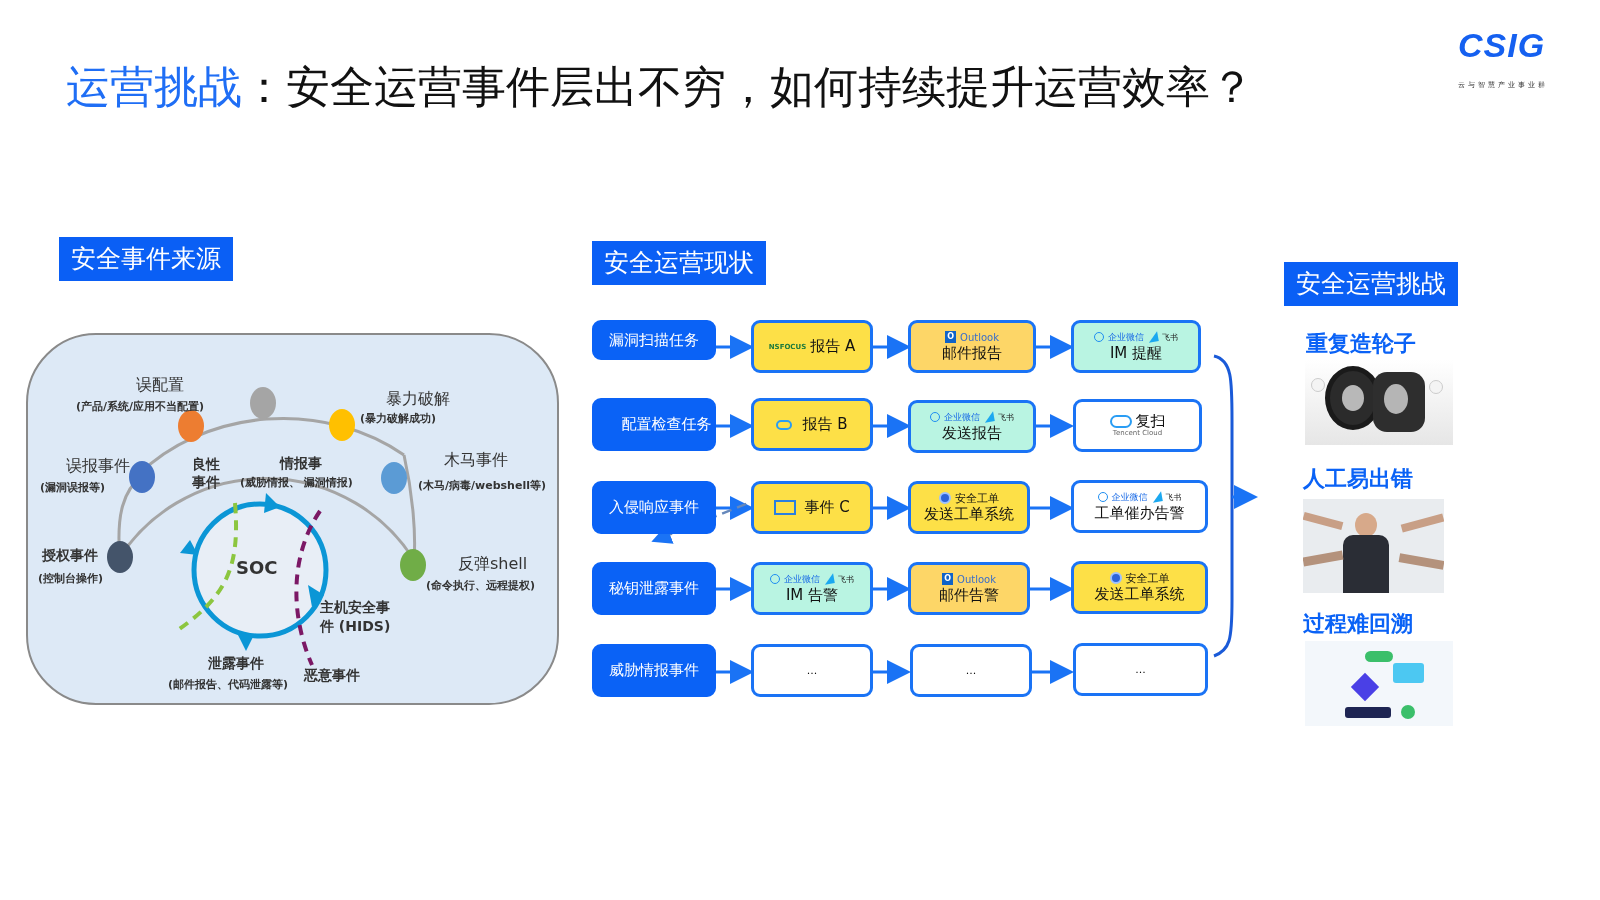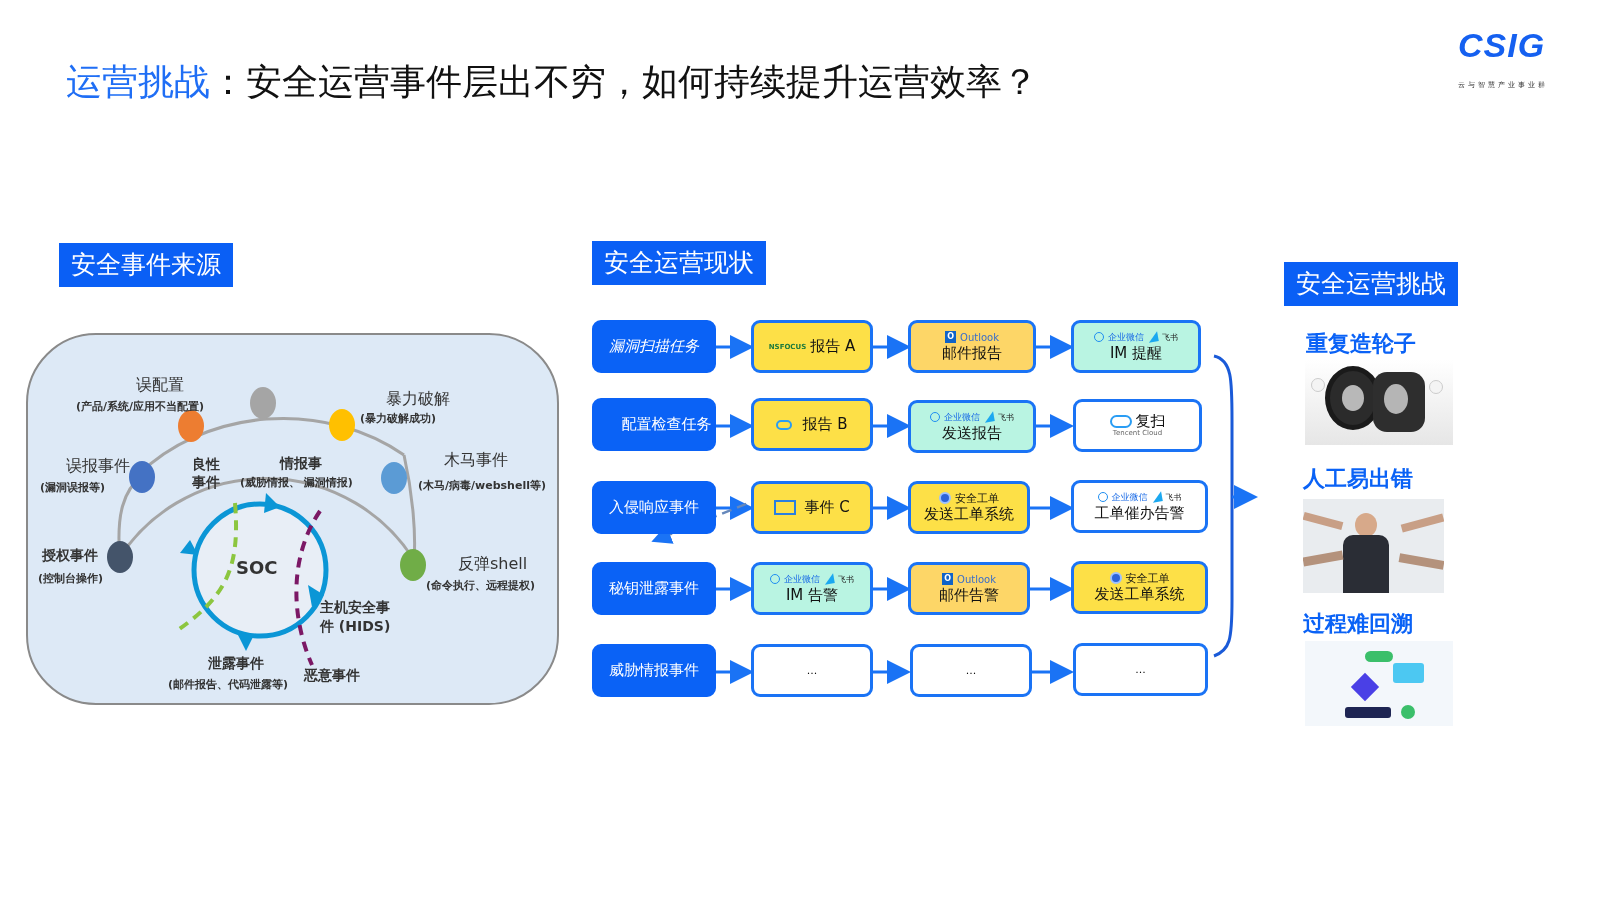--- a/index.html
+++ b/index.html
@@ -1,19 +1,19 @@
 <!DOCTYPE html>
 <html><head>
 <meta charset="utf-8">
 <style>
   * { box-sizing: border-box; margin: 0; padding: 0; }
   html, body { width: 1600px; height: 900px; background: #ffffff; overflow: hidden; }
   body { position: relative; font-family: "DejaVu Sans", "Liberation Sans", sans-serif; color: #222; }
 
-  .title { position: absolute; left: 66px; top: 58px; font-size: 36px; font-weight: normal; white-space: nowrap; letter-spacing: 0px; }
+  .title { position: absolute; left: 66px; top: 58px; font-size: 44px; font-weight: normal; white-space: nowrap; letter-spacing: 0px; }
   .title .accent { color: #1f6ef5; }
   .title .rest { color: #111; }
 
   .logo { position: absolute; left: 1458px; top: 28px; width: 110px; height: 45px; }
   .logo .mark { font-family: "Liberation Sans", sans-serif; font-weight: bold; font-size: 34px; color: #1560f0; letter-spacing: 1px; line-height: 34px; font-style: italic; }
   .logo .sub { font-size: 7px; color: #333; letter-spacing: 3px; margin-top: 18px; white-space: nowrap; }
 
   .section-tag { position: absolute; background: #0a5ff5; color: #fff; font-size: 25px; padding: 0 12px; height: 44px; line-height: 44px; white-space: nowrap; }
 
   
@@ -50,21 +50,21 @@
 <body>
 
 <div class="title">
   <span class="accent">运营挑战</span><span class="rest">：安全运营事件层出不穷，如何持续提升运营效率？</span>
 </div>
 <div class="logo">
   <div class="mark">CSIG</div>
   <div class="sub">云与智慧产业事业群</div>
 </div>
 
-<div class="section-tag" style="left:59px; top:243px;">安全事件来源</div>
+<div class="section-tag" style="left:59px; top:237px;">安全事件来源</div>
 <div class="section-tag" style="left:592px; top:241px;">安全运营现状</div>
 <div class="section-tag" style="left:1284px; top:262px;">安全运营挑战</div>
 
 <div class="source-panel">
   <svg class="src-svg" width="533" height="372">
     <path d="M 90 225 A 175 175 0 0 1 386 225" fill="none" stroke="#a5a5a5" stroke-width="3"></path>
     <path d="M 110 140 A 195 170 0 0 1 376 120" fill="none" stroke="#a5a5a5" stroke-width="3"></path>
     <path d="M 92 225 C 88 180 95 155 115 140" fill="none" stroke="#a5a5a5" stroke-width="3"></path>
     <path d="M 376 120 C 385 160 388 200 386 225" fill="none" stroke="#a5a5a5" stroke-width="3"></path>
     <circle cx="232" cy="235" r="66" fill="#e8eef6" stroke="#0b96d6" stroke-width="5"></circle>
@@ -129,21 +129,21 @@
       <line x1="1030" y1="589" x2="1068" y2="589"></line>
     <line x1="716" y1="672" x2="748" y2="672"></line>
       <line x1="873" y1="672" x2="905" y2="672"></line>
       <line x1="1030" y1="672" x2="1068" y2="672"></line>
   </g>
   <path d="M 776 492 L 656 540" stroke="#6688bb" stroke-width="2.5" stroke-dasharray="10,6" fill="none" marker-end="url(#ah)"></path>
   <path d="M 1214 356 C 1232 360 1232 380 1232 420 L 1232 600 C 1232 640 1230 650 1214 656" stroke="#1a5ad8" stroke-width="3" fill="none"></path>
   <line x1="1232" y1="497" x2="1252" y2="497" stroke="#1a73f5" stroke-width="3" marker-end="url(#ah)"></line>
 </svg>
 
-<div class="flow-box head" style="left:592px; top:320px; width:124px; height:53px;font-style:italic;">
+<div class="flow-box head" style="left:592px; top:320px; width:124px; height:40px;">
     <span>漏洞扫描任务</span>
   </div>
 <div class="flow-box gray" style="left:751px; top:320px; width:122px; height:53px;">
   <div class="brand" style="flex-direction:row;">
       <span style="font-size:7px; color:#1d7a3c; font-weight:bold;">NSFOCUS</span> 
       <span class="main">报告 A</span>
     </div>
 </div>
 <div class="flow-box yellow" style="left:908px; top:320px; width:128px; height:53px;">
   <div class="brand">

